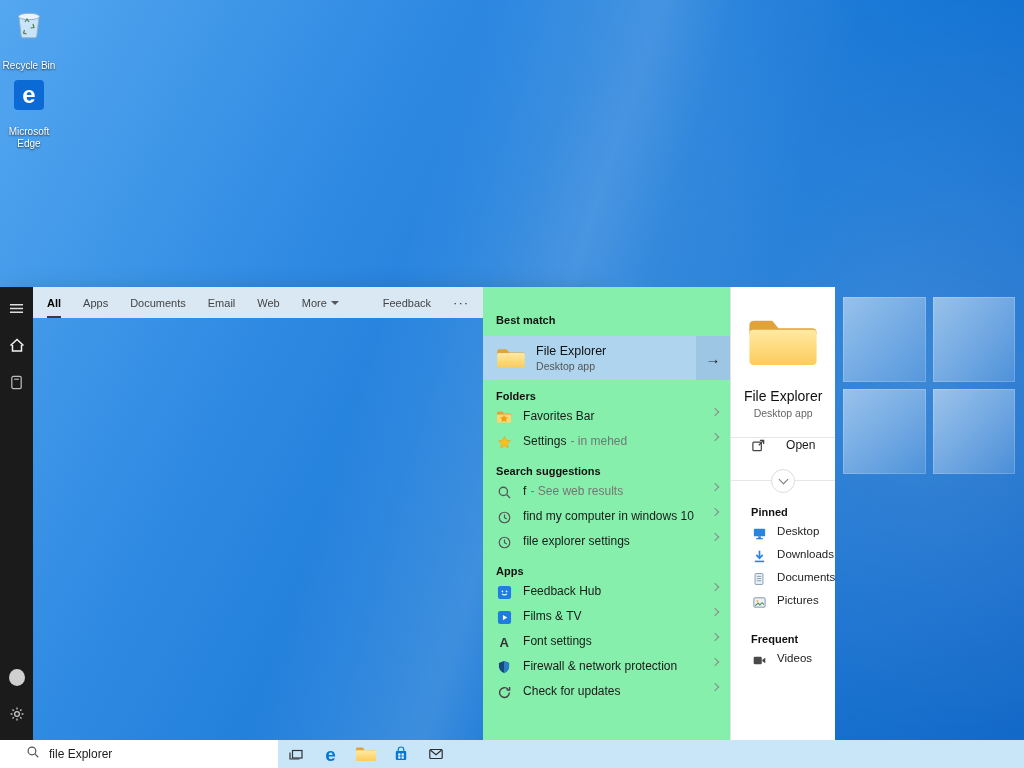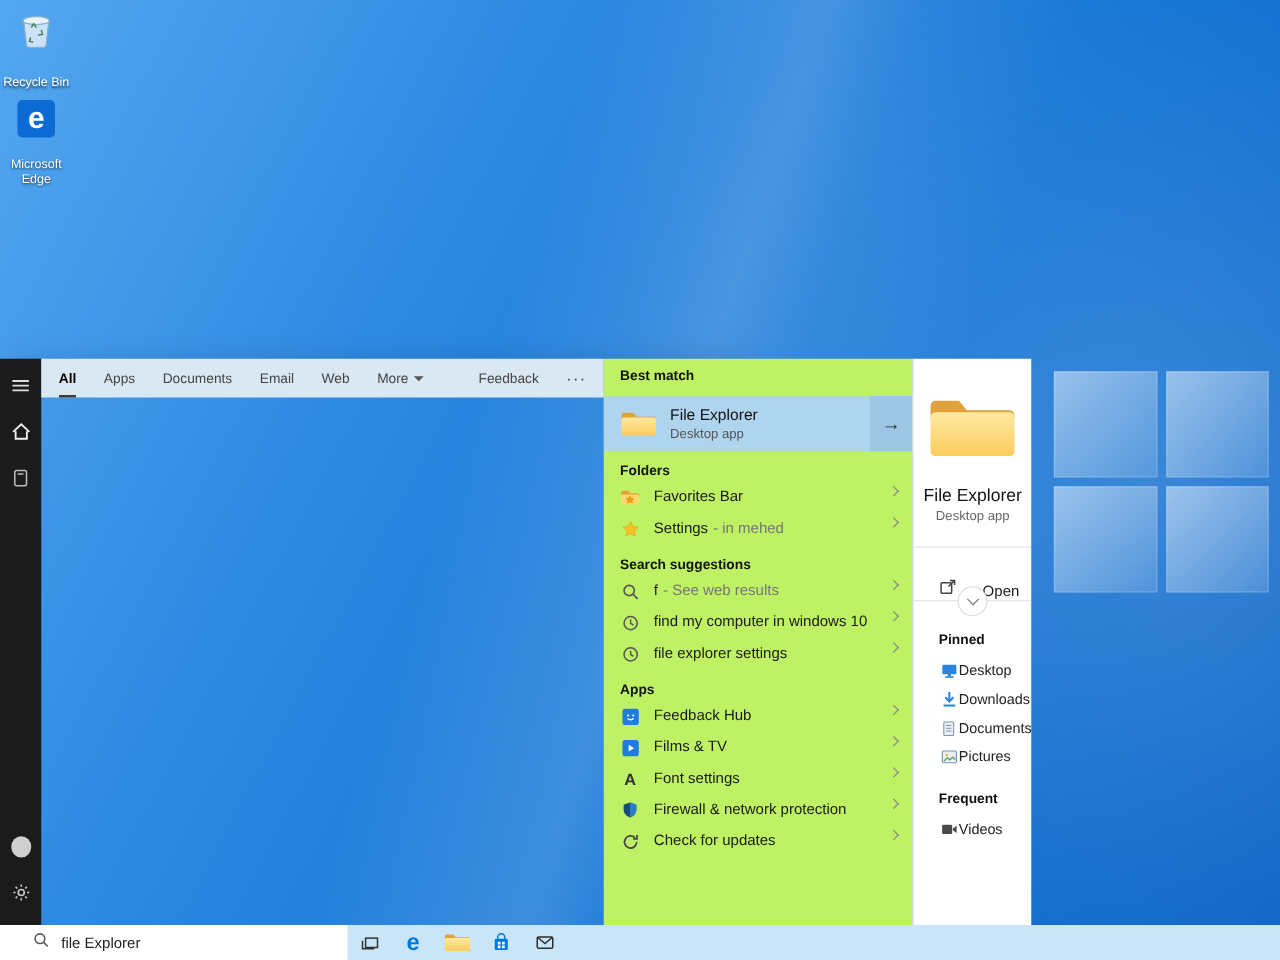--- a/index.html
+++ b/index.html
@@ -27,46 +27,46 @@
   .main{flex:1;display:flex;flex-direction:row;min-width:0}
 
   .tabs{height:31px;background:#d9e8f3;display:flex;align-items:stretch;padding:0 14px;gap:22px;font-size:11px;color:#444;flex:none}
   .tab{display:flex;align-items:center;gap:4px;cursor:pointer;white-space:nowrap}
   .tab.active{color:#000;font-weight:bold;box-shadow:inset 0 -2px #3b3b3b}
   .tabspacer{flex:1}
   .caret{width:0;height:0;border-left:4px solid transparent;border-right:4px solid transparent;border-top:4px solid #555;margin-top:1px}
   .dots{font-size:13px;letter-spacing:1px;color:#333}
 
   .content{flex:1;display:flex;min-height:0}
-  .leftcol{width:247px;background:#bef264;padding-top:2px;overflow:hidden;flex:none}
+  .leftcol{width:247px;background:#86efac;padding-top:21px;overflow:hidden;flex:none}
   .rightcol{flex:1;background:#fff;border-left:1px solid #e3e3e3;overflow:hidden}
 
   .sechead{font-size:11px;font-weight:bold;color:#111;padding:6px 0 4px 13px;height:25px}
   .row{display:flex;align-items:flex-start;height:25px;padding-left:13px;cursor:pointer}
   .row .ic{width:16px;height:16px;flex:none;display:flex;align-items:center;justify-content:center;margin-right:11px}
   .row .lbl{color:#1a1a1a;white-space:nowrap}
   .row .detail{color:#767676;margin-left:4px;white-space:nowrap}
   .chev{margin-left:auto;margin-right:12px;width:6px;height:6px;border-top:1.5px solid #8a8a8a;border-right:1.5px solid #8a8a8a;transform:rotate(45deg);flex:none;cursor:pointer}
 
   .bm{display:flex;align-items:center;height:44px;background:#aed4ee;margin-top:3px;cursor:pointer}
   .bm .bic{width:30px;margin:0 10px 0 13px;flex:none;display:flex;align-items:center}
   .bm .bt{font-size:12.5px;color:#111}
   .bm .bs{font-size:10.5px;color:#555;margin-top:2px}
   .bm .go{margin-left:auto;width:34px;height:44px;background:#9cc6e4;display:flex;align-items:center;justify-content:center;font-size:15px;color:#222;cursor:pointer}
 
   .hero{padding-top:26px;text-align:center}
   .hero .title{font-size:14px;color:#111;margin-top:14px}
   .hero .sub{font-size:10.5px;color:#666;margin-top:3px}
   .divider{border-top:1px solid #e6e6e6;margin-top:18px}
-  .openrow{display:flex;align-items:flex-end;gap:20px;height:42px;padding-left:20px;color:#1a1a1a;cursor:pointer}
+  .openrow{display:flex;align-items:flex-start;gap:20px;height:42px;padding-left:20px;color:#1a1a1a;cursor:pointer}
   .expander{position:relative;border-top:1px solid #e6e6e6;height:24px;margin-bottom:2px}
   .circ{position:absolute;left:50%;top:-12px;transform:translateX(-50%);width:24px;height:24px;border-radius:50%;background:#fff;border:1px solid #ddd;display:flex;align-items:center;justify-content:center;cursor:pointer}
   .cd{width:7px;height:7px;border-right:1.5px solid #777;border-bottom:1.5px solid #777;transform:rotate(45deg);margin-top:-4px}
   .subhead{font-size:11px;font-weight:bold;color:#111;padding:0 0 7px 20px}
-  .prow{display:flex;align-items:center;height:23px;padding-left:20px;font-size:11.5px;color:#222;cursor:pointer}
+  .prow{display:flex;align-items:flex-start;gap:10px;height:23px;padding-left:20px;font-size:11.5px;color:#222;cursor:pointer}
   .prow .ic{width:16px;height:16px;display:flex;align-items:center;justify-content:center;flex:none}
   .gap16{height:16px}
 
   
   .taskbar{position:absolute;left:0;bottom:0;width:1024px;height:28px;background:#c9e6f8;display:flex;align-items:stretch}
   .tsearch{width:278px;background:#fff;display:flex;align-items:center;padding-left:26px;gap:9px;flex:none}
   .tsearch input{border:0;outline:0;font:12px "Liberation Sans",sans-serif;color:#222;background:transparent;width:190px}
   .tbtn{width:35px;display:flex;align-items:center;justify-content:center;cursor:pointer}
   .edgeletter{font-size:19px;font-weight:bold;color:#0078d7;line-height:1}
 </style>

